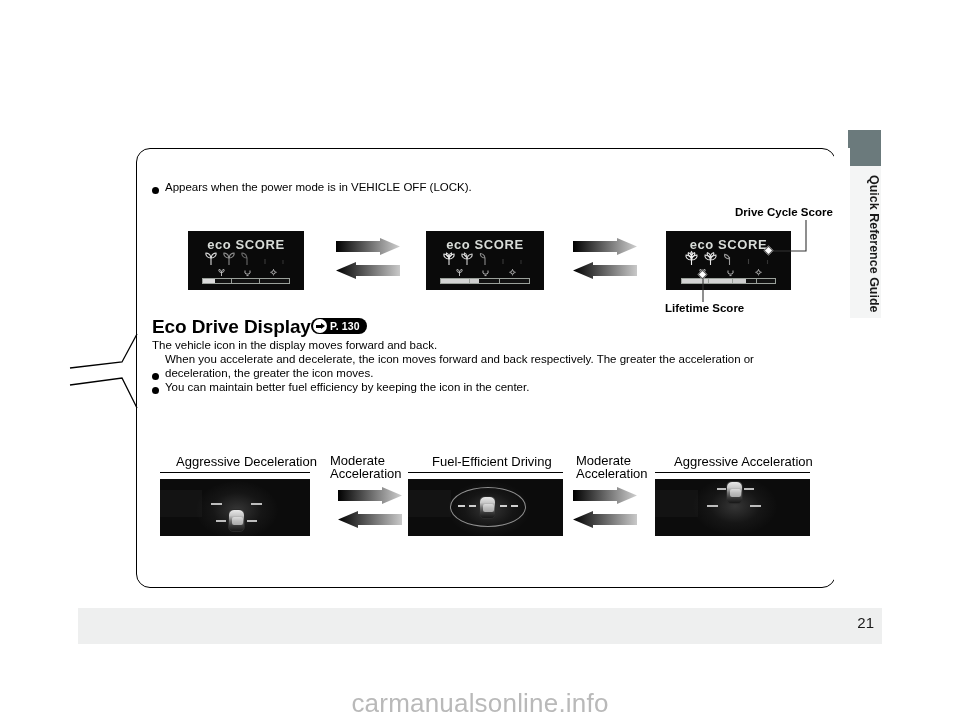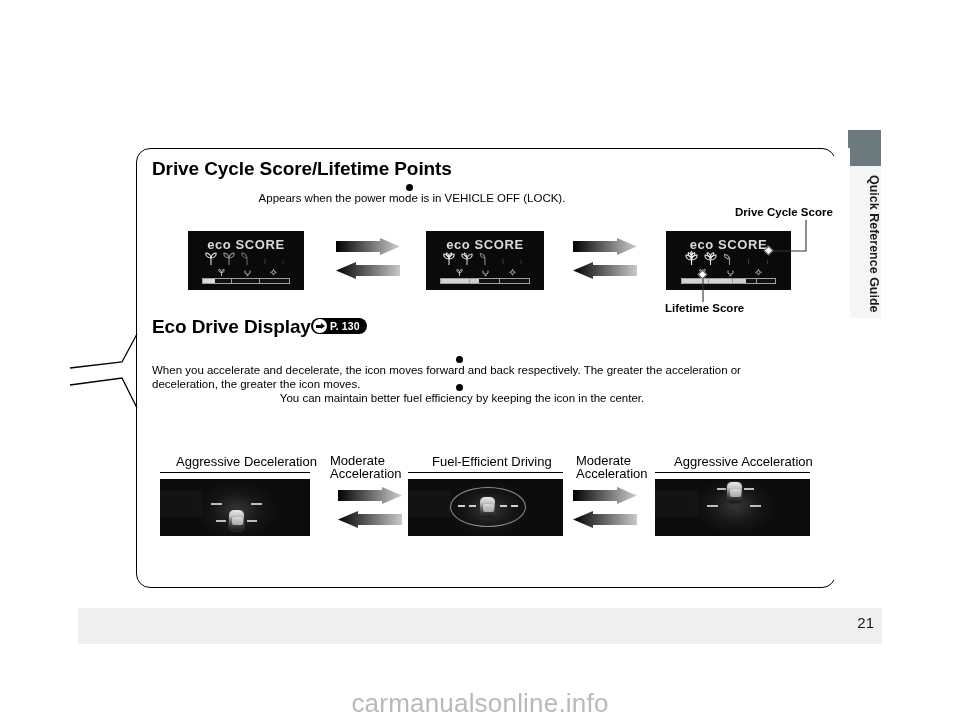--- a/index.html
+++ b/index.html
@@ -93,25 +93,24 @@
     position: absolute;
     font-size: 19px;
     font-weight: bold;
     color: #000;
     letter-spacing: -0.1px;
     white-space: nowrap;
   }
   .bullet-row {
     position: absolute;
     display: flex;
-    align-items: center;
+    align-items: flex-end;
     font-size: 11.5px;
     color: #000;
     line-height: 14px;
-    flex-direction: column;
   }
   .bullet-dot {
     flex: 0 0 auto;
     width: 7px; height: 7px;
     border-radius: 50%;
     background: #000;
     margin: 3.5px 6px 0 0;
   }
   .plain-text {
     position: absolute;
@@ -294,21 +293,20 @@
   <div class="content-box"></div>
   <div class="box-right-mask"></div>
 
   <svg class="leader" style="left:70px; top:320px; width:80px; height:70px;">
     <path d="M 0 48 L 52 42 L 67 14" stroke="#000" stroke-width="1.3" fill="none"></path>
   </svg>
   <svg class="leader" style="left:70px; top:360px; width:80px; height:60px;">
     <path d="M 0 25 L 52 18 L 67 48" stroke="#000" stroke-width="1.3" fill="none"></path>
   </svg>
 
-  <div class="h1" style="left:152px; top:158px;">Drive Cycle Score/Lifetime Points</div>
 
   <div class="bullet-row" style="left:152px; top:180px; width:520px;">
     <span class="bullet-dot"></span>
     <span>Appears when the power mode is in VEHICLE OFF (LOCK).</span>
   </div>
 
   <div class="eco-panel" style="left:188px; top:231px; width:116px; height:59px;">
     <div class="eco-title">eco SCORE</div>
     <div class="leaf-row" style="left:14px; top:19px; width:90px; height:16px;">
       <svg width="18" height="16" viewBox="0 0 18 16">
@@ -548,20 +546,21 @@
     <path d="M 13 3 L 13 30" stroke="#333" stroke-width="1.1" fill="none"></path>
   </svg>
   <div class="callout-dot" style="left:699px; top:271px;"></div>
 
   <div class="h1" style="left:152px; top:316px;">Eco Drive Display</div>
   <div class="pref" style="left:311px; top:318px;">
     <span class="arrow-circle"></span>
     <span>P. 130</span>
   </div>
 
+  <div class="plain-text" style="left:152px; top:338px; width:640px;">The vehicle icon in the display moves forward and back.</div>
 
   <div class="bullet-row" style="left:152px; top:380px; width:620px;">
     <span class="bullet-dot"></span>
     <span>You can maintain better fuel efficiency by keeping the icon in the center.</span>
   </div>
   <div class="bullet-row" style="left:152px; top:352px; width:620px;">
     <span class="bullet-dot"></span>
     <span>When you accelerate and decelerate, the icon moves forward and back respectively. The greater the acceleration or deceleration, the greater the icon moves.</span>
   </div>
 

